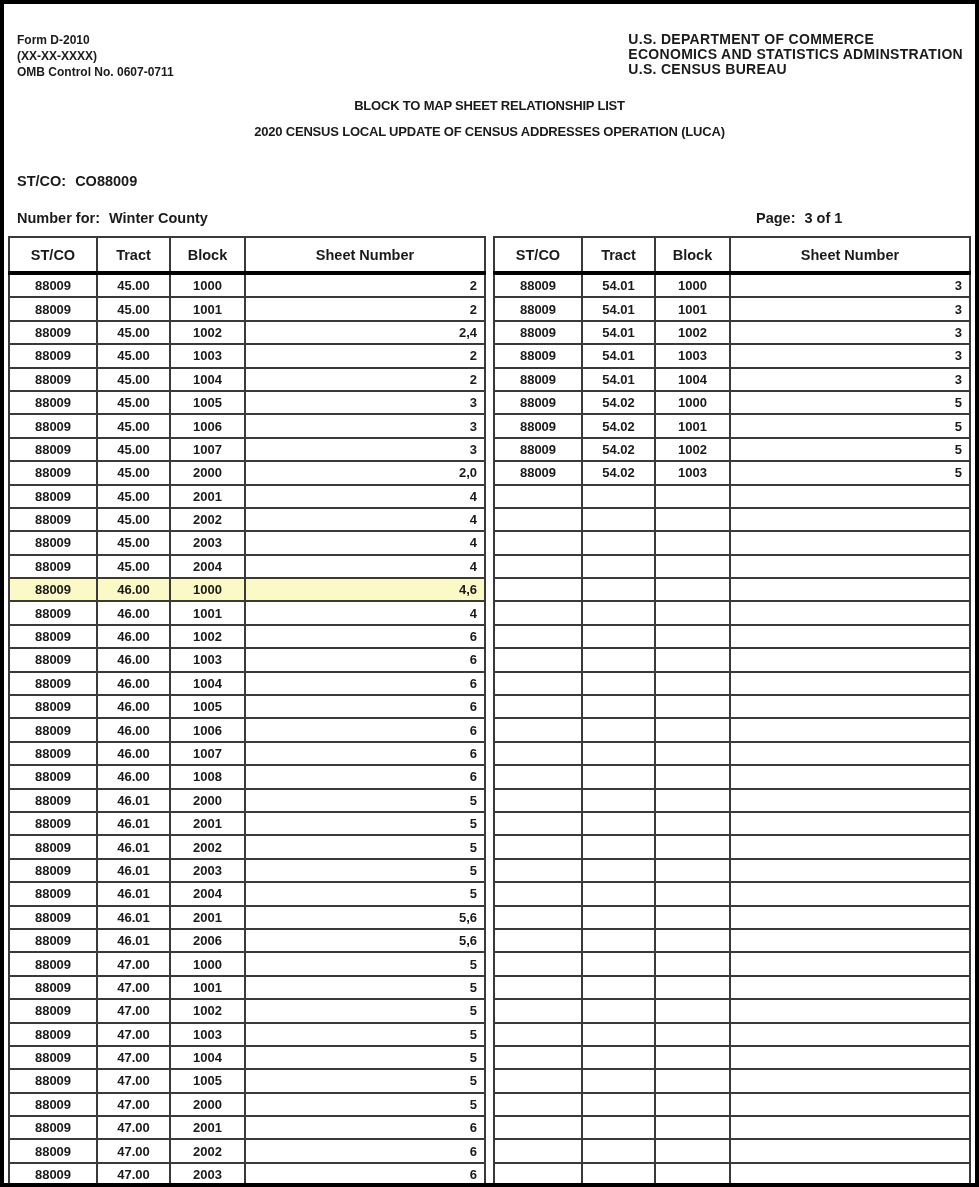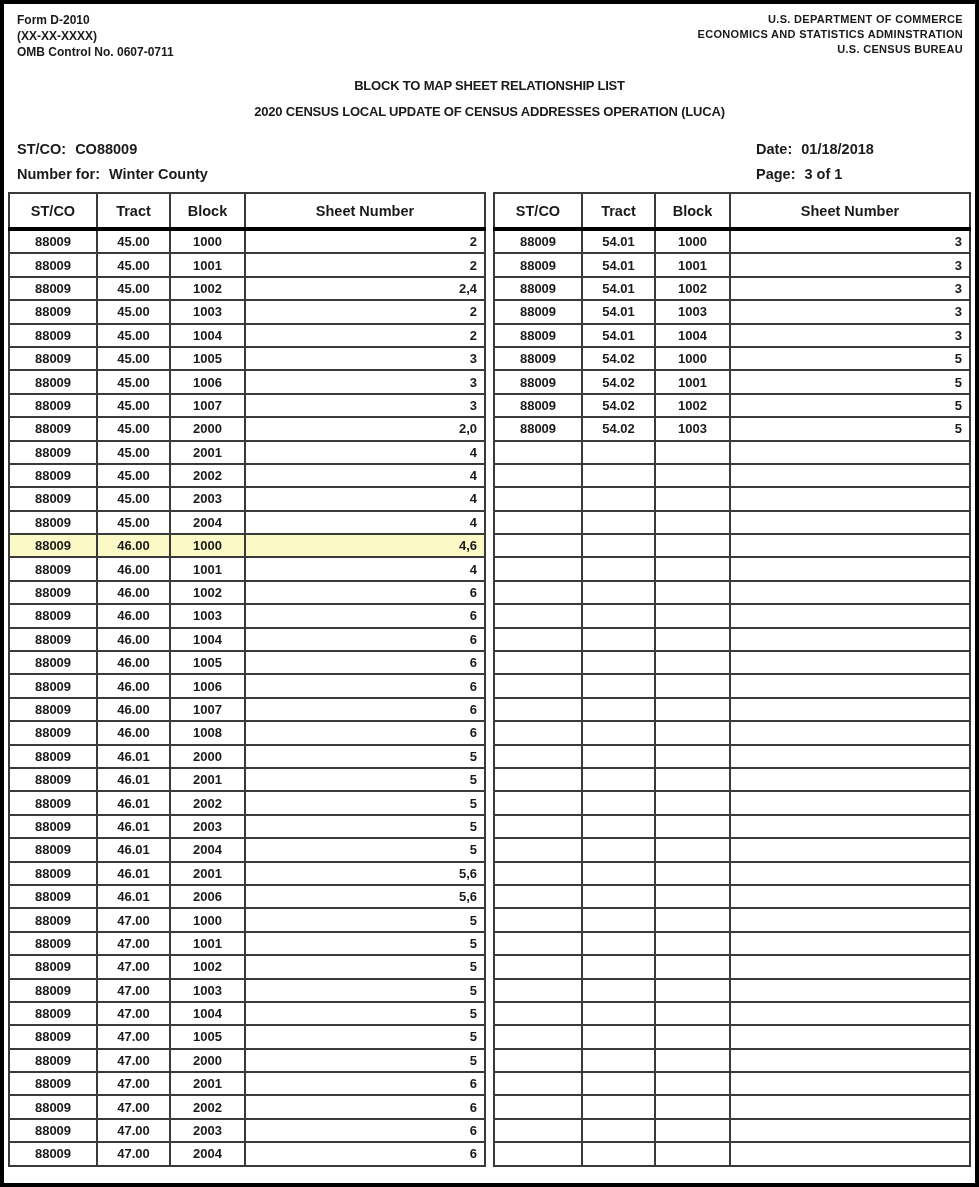--- a/index.html
+++ b/index.html
@@ -8,26 +8,27 @@
     box-sizing:border-box;
     background:#ffffff;
     border:4px solid #000;
     overflow:hidden;
     font-family:"Liberation Sans", sans-serif;
     color:#1a1a1a;
   }
   .top {
     display:flex; justify-content:space-between;
     padding:8px 12px 0 13px;
+    margin-top:20px;
   }
   .form-block { font-size:12px; font-weight:bold; line-height:16px; }
-  .agency-block { font-size:11px; font-weight:bold; line-height:15px; text-align:right; letter-spacing:0.3px; }
+  .agency-block { font-size:14px; font-weight:bold; line-height:15px; text-align:left; letter-spacing:0.3px; }
   .titles { text-align:center; font-weight:bold; font-size:13px; line-height:26px; margin-top:13px; letter-spacing:-0.2px; }
   .meta { padding:12px 14px 0 13px; font-weight:bold; font-size:14.5px; }
-  .meta-row { display:flex; justify-content:space-between; line-height:25px; }
+  .meta-row { display:flex; justify-content:space-between; line-height:25px;margin-top:12px; }
   .meta-label { margin-right:9px; }
   .meta-right { width:205px; }
   .tables { display:flex; gap:7px; padding:5px 4px 0 4px; }
   table {
     border-collapse:collapse; table-layout:fixed;
     width:478px; border:2px solid #000;
   }
   th, td { border:2px solid #3a3a3a; overflow:hidden; white-space:nowrap; }
   thead th {
     height:31px; font-size:14.5px; font-weight:bold;
@@ -62,23 +63,20 @@
 <div class="titles">
   <div>BLOCK TO MAP SHEET RELATIONSHIP LIST</div>
   <div>2020 CENSUS LOCAL UPDATE OF CENSUS ADDRESSES OPERATION (LUCA)</div>
 </div>
 
 <div class="meta">
   <div class="meta-row">
     <div>
       <span class="meta-label">ST/CO:</span><span>CO88009</span>
     </div>
-    <div class="meta-right">
-      <span class="meta-label">Date:</span><span>01/18/2018</span>
-    </div>
   </div>
   <div class="meta-row">
     <div>
       <span class="meta-label">Number for:</span><span>Winter County</span>
     </div>
     <div class="meta-right">
       <span class="meta-label">Page:</span><span>3 of 1</span>
     </div>
   </div>
 </div>

